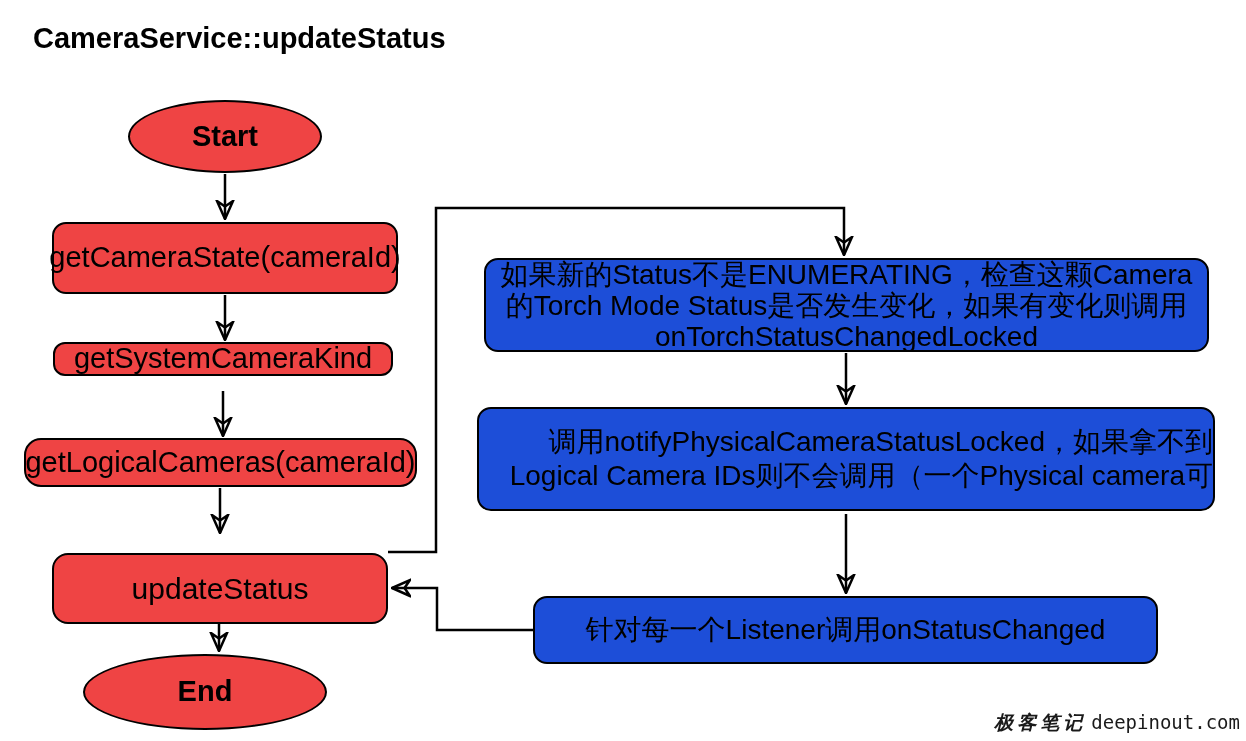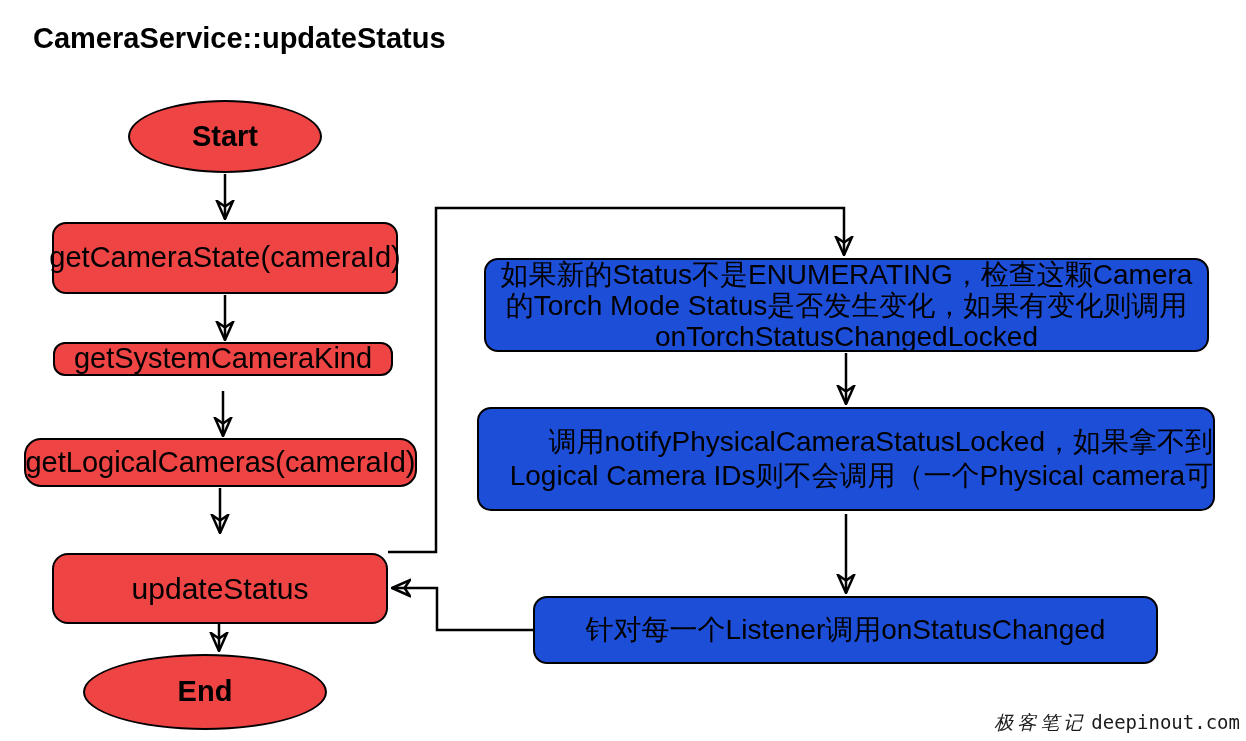--- a/index.html
+++ b/index.html
@@ -80,21 +80,21 @@
     top: 710px;
     font-size: 19px;
     color: #1a1a1a;
     display: flex;
     align-items: baseline;
     gap: 5px;
     white-space: nowrap;
   }
   .watermark .brand {
     font-family: "DejaVu Serif", "Liberation Serif", serif;
-    font-weight: normal;
+    font-weight: bold;
     font-style: italic;
     letter-spacing: 4px;
   }
   .watermark .domain {
     font-family: "DejaVu Sans Mono", "Liberation Mono", monospace;
   }
 </style>
 </head>
 <body>
 

